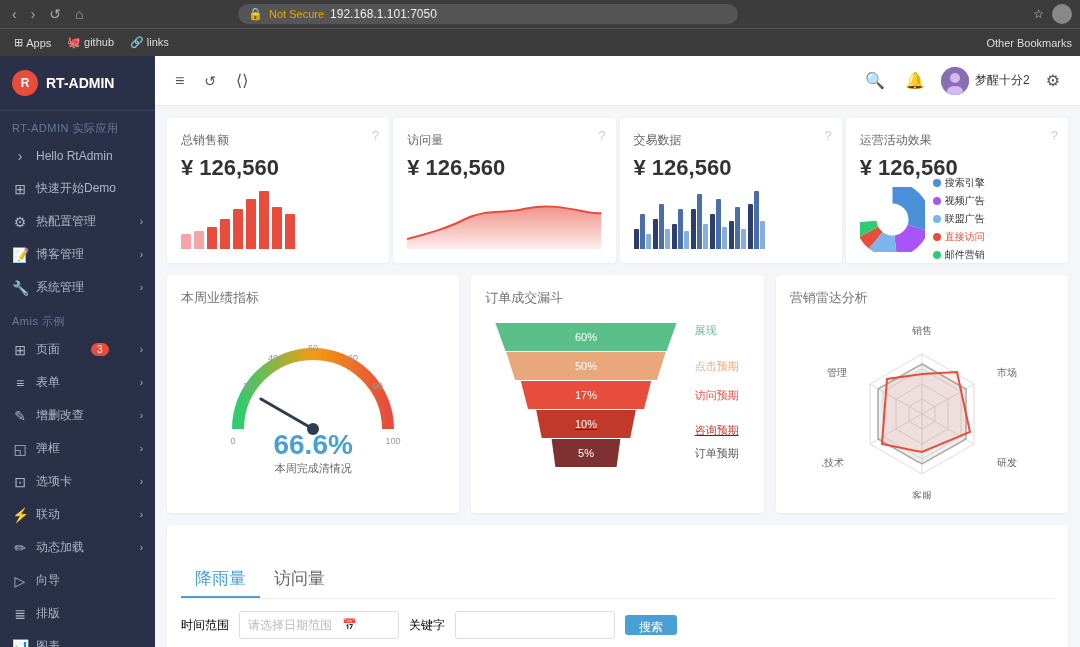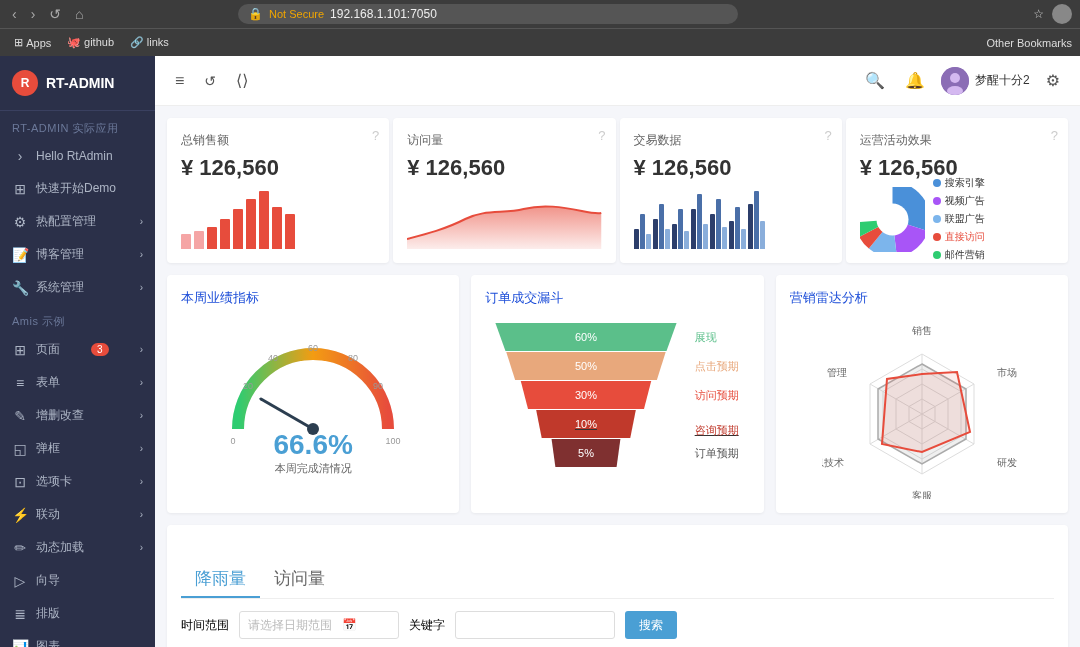--- a/index.html
+++ b/index.html
@@ -65,39 +65,39 @@
 
     
     .pie-area { display: flex; gap: 8px; align-items: center; height: 60px; }
     .pie-legend { font-size: 10px; display: flex; flex-direction: column; gap: 4px; }
     .legend-item { display: flex; align-items: center; gap: 4px; }
     .legend-dot { width: 8px; height: 8px; border-radius: 50%; }
 
     
     .middle-row { display: grid; grid-template-columns: 1fr 1fr 1fr; gap: 12px; margin-bottom: 12px; }
     .chart-card { background: white; border-radius: 4px; padding: 14px; box-shadow: 0 1px 3px rgba(0,0,0,0.06); }
-    .chart-card-title { font-size: 13px; color: #1d4ed8; margin-bottom: 12px; font-weight: 500; }
+    .chart-card-title { font-size: 13px; color: #737373; margin-bottom: 12px; font-weight: 500; }
 
     
     .gauge-container { display: flex; flex-direction: column; align-items: center; }
     .gauge-value { font-size: 28px; font-weight: 700; color: #4a9fd4; }
     .gauge-label { font-size: 11px; color: #666; }
 
     
     .radar-container { display: flex; align-items: center; justify-content: center; }
 
     
     .bottom-section { background: white; border-radius: 4px; padding: 14px; box-shadow: 0 1px 3px rgba(0,0,0,0.06); }
     .bottom-tabs { display: flex; gap: 0; border-bottom: 1px solid #eee; margin-bottom: 12px; }
     .bottom-tab { padding: 6px 14px; cursor: pointer; font-size: 17px; color: #666; border-bottom: 2px solid transparent; margin-top: 22px; }
     .bottom-tab.active { color: #4a9fd4; border-bottom-color: #4a9fd4; }
     .bottom-filters { display: flex; align-items: center; gap: 10px; }
     .filter-label { font-size: 12px; color: #000000; }
     .filter-input { border: 1px solid #ddd; border-radius: 3px; padding: 4px 8px; font-size: 12px; height: 28px; display: flex; align-items: center; color: #999; gap: 6px; }
-    .filter-btn { background: #4a9fd4; color: white; border: none; border-radius: 3px; padding: 4px 14px; font-size: 12px; cursor: pointer; height: 28px; }
+    .filter-btn { background: #4a9fd4; color: white; border: none; border-radius: 3px; padding: 4px 14px; font-size: 12px; cursor: pointer; height: 20px; }
 
     svg text { font-family: -apple-system, sans-serif; }
   </style>
 </head>
 <body>
 
 <div class="browser-bar">
   <button class="browser-nav-btn">‹</button>
   <button class="browser-nav-btn">›</button>
   <button class="browser-nav-btn">↺</button>
@@ -397,37 +397,37 @@
               <div class="gauge-value">66.6%</div>
               <div class="gauge-label">本周完成清情况</div>
             </div>
           </div>
         </div>
 
         <div class="chart-card">
           <div class="chart-card-title">订单成交漏斗</div>
           <div style="display:flex;flex-direction:column;align-items:center;gap:1px;padding:4px 0;">
 
-            <div style="display:flex;align-items:center;gap:8px;width:100%;">
+            <div style="display:flex;align-items:flex-start;gap:8px;width:100%;">
               <div style="flex:1;display:flex;justify-content:center;">
                 <div style="width:100%;height:28px;background:#5bbf8a;display:flex;align-items:center;justify-content:center;color:white;font-size:11px;clip-path:polygon(5% 0%,95% 0%,90% 100%,10% 100%);">60%</div>
               </div>
               <span style="font-size:11px;color:#5bbf8a;width:55px;">展现</span>
             </div>
 
             <div style="display:flex;align-items:center;gap:8px;width:100%;">
               <div style="flex:1;display:flex;justify-content:center;">
                 <div style="width:88%;height:28px;background:#e8a87c;display:flex;align-items:center;justify-content:center;color:white;font-size:11px;clip-path:polygon(5% 0%,95% 0%,90% 100%,10% 100%);">50%</div>
               </div>
               <span style="font-size:11px;color:#e8a87c;width:55px;">点击预期</span>
             </div>
 
             <div style="display:flex;align-items:center;gap:8px;width:100%;">
               <div style="flex:1;display:flex;justify-content:center;">
-                <div style="width:72%;height:28px;background:#e74c3c;display:flex;align-items:center;justify-content:center;color:white;font-size:11px;clip-path:polygon(5% 0%,95% 0%,90% 100%,10% 100%);">30%</div>
+                <div style="width:72%;height:28px;background:#e74c3c;display:flex;align-items:center;justify-content:center;color:white;font-size:11px;clip-path:polygon(5% 0%,95% 0%,90% 100%,10% 100%);">17%</div>
               </div>
               <span style="font-size:11px;color:#e74c3c;width:55px;">访问预期</span>
             </div>
 
             <div style="display:flex;align-items:flex-end;gap:8px;width:100%;text-decoration:underline;">
               <div style="flex:1;display:flex;justify-content:center;">
                 <div style="width:55%;height:28px;background:#c0392b;display:flex;align-items:center;justify-content:center;color:white;font-size:11px;clip-path:polygon(5% 0%,95% 0%,90% 100%,10% 100%);">10%</div>
               </div>
               <span style="font-size:11px;color:#c0392b;width:55px;">咨询预期</span>
             </div>

